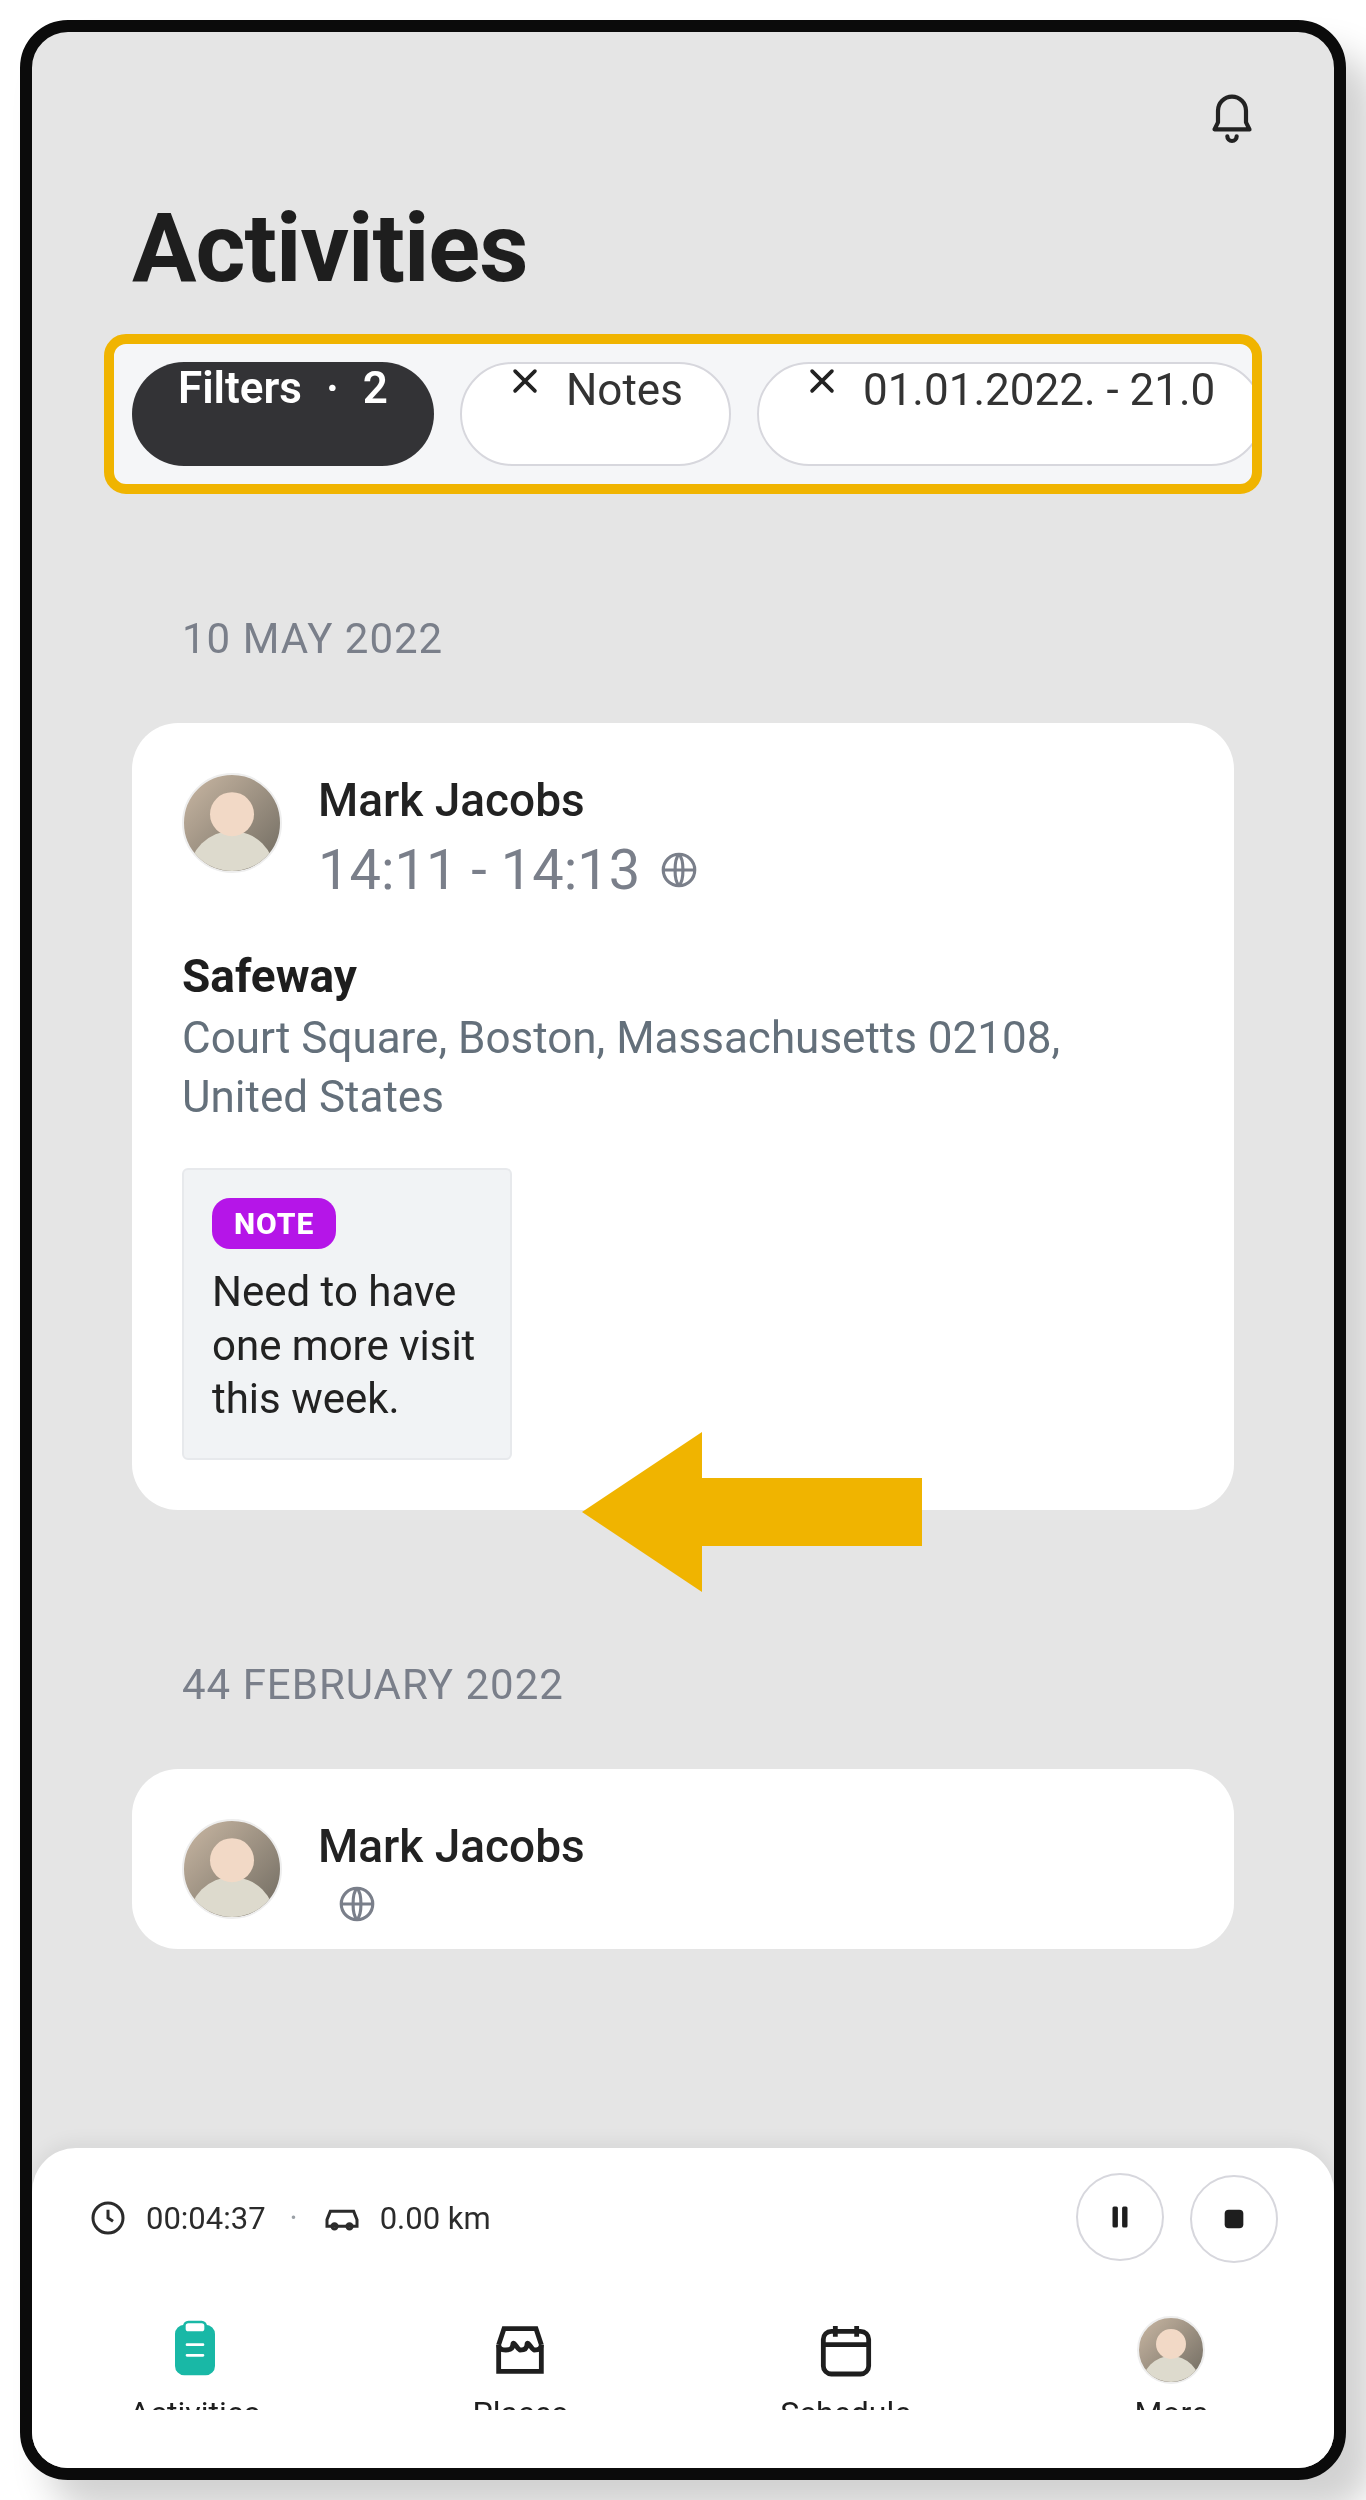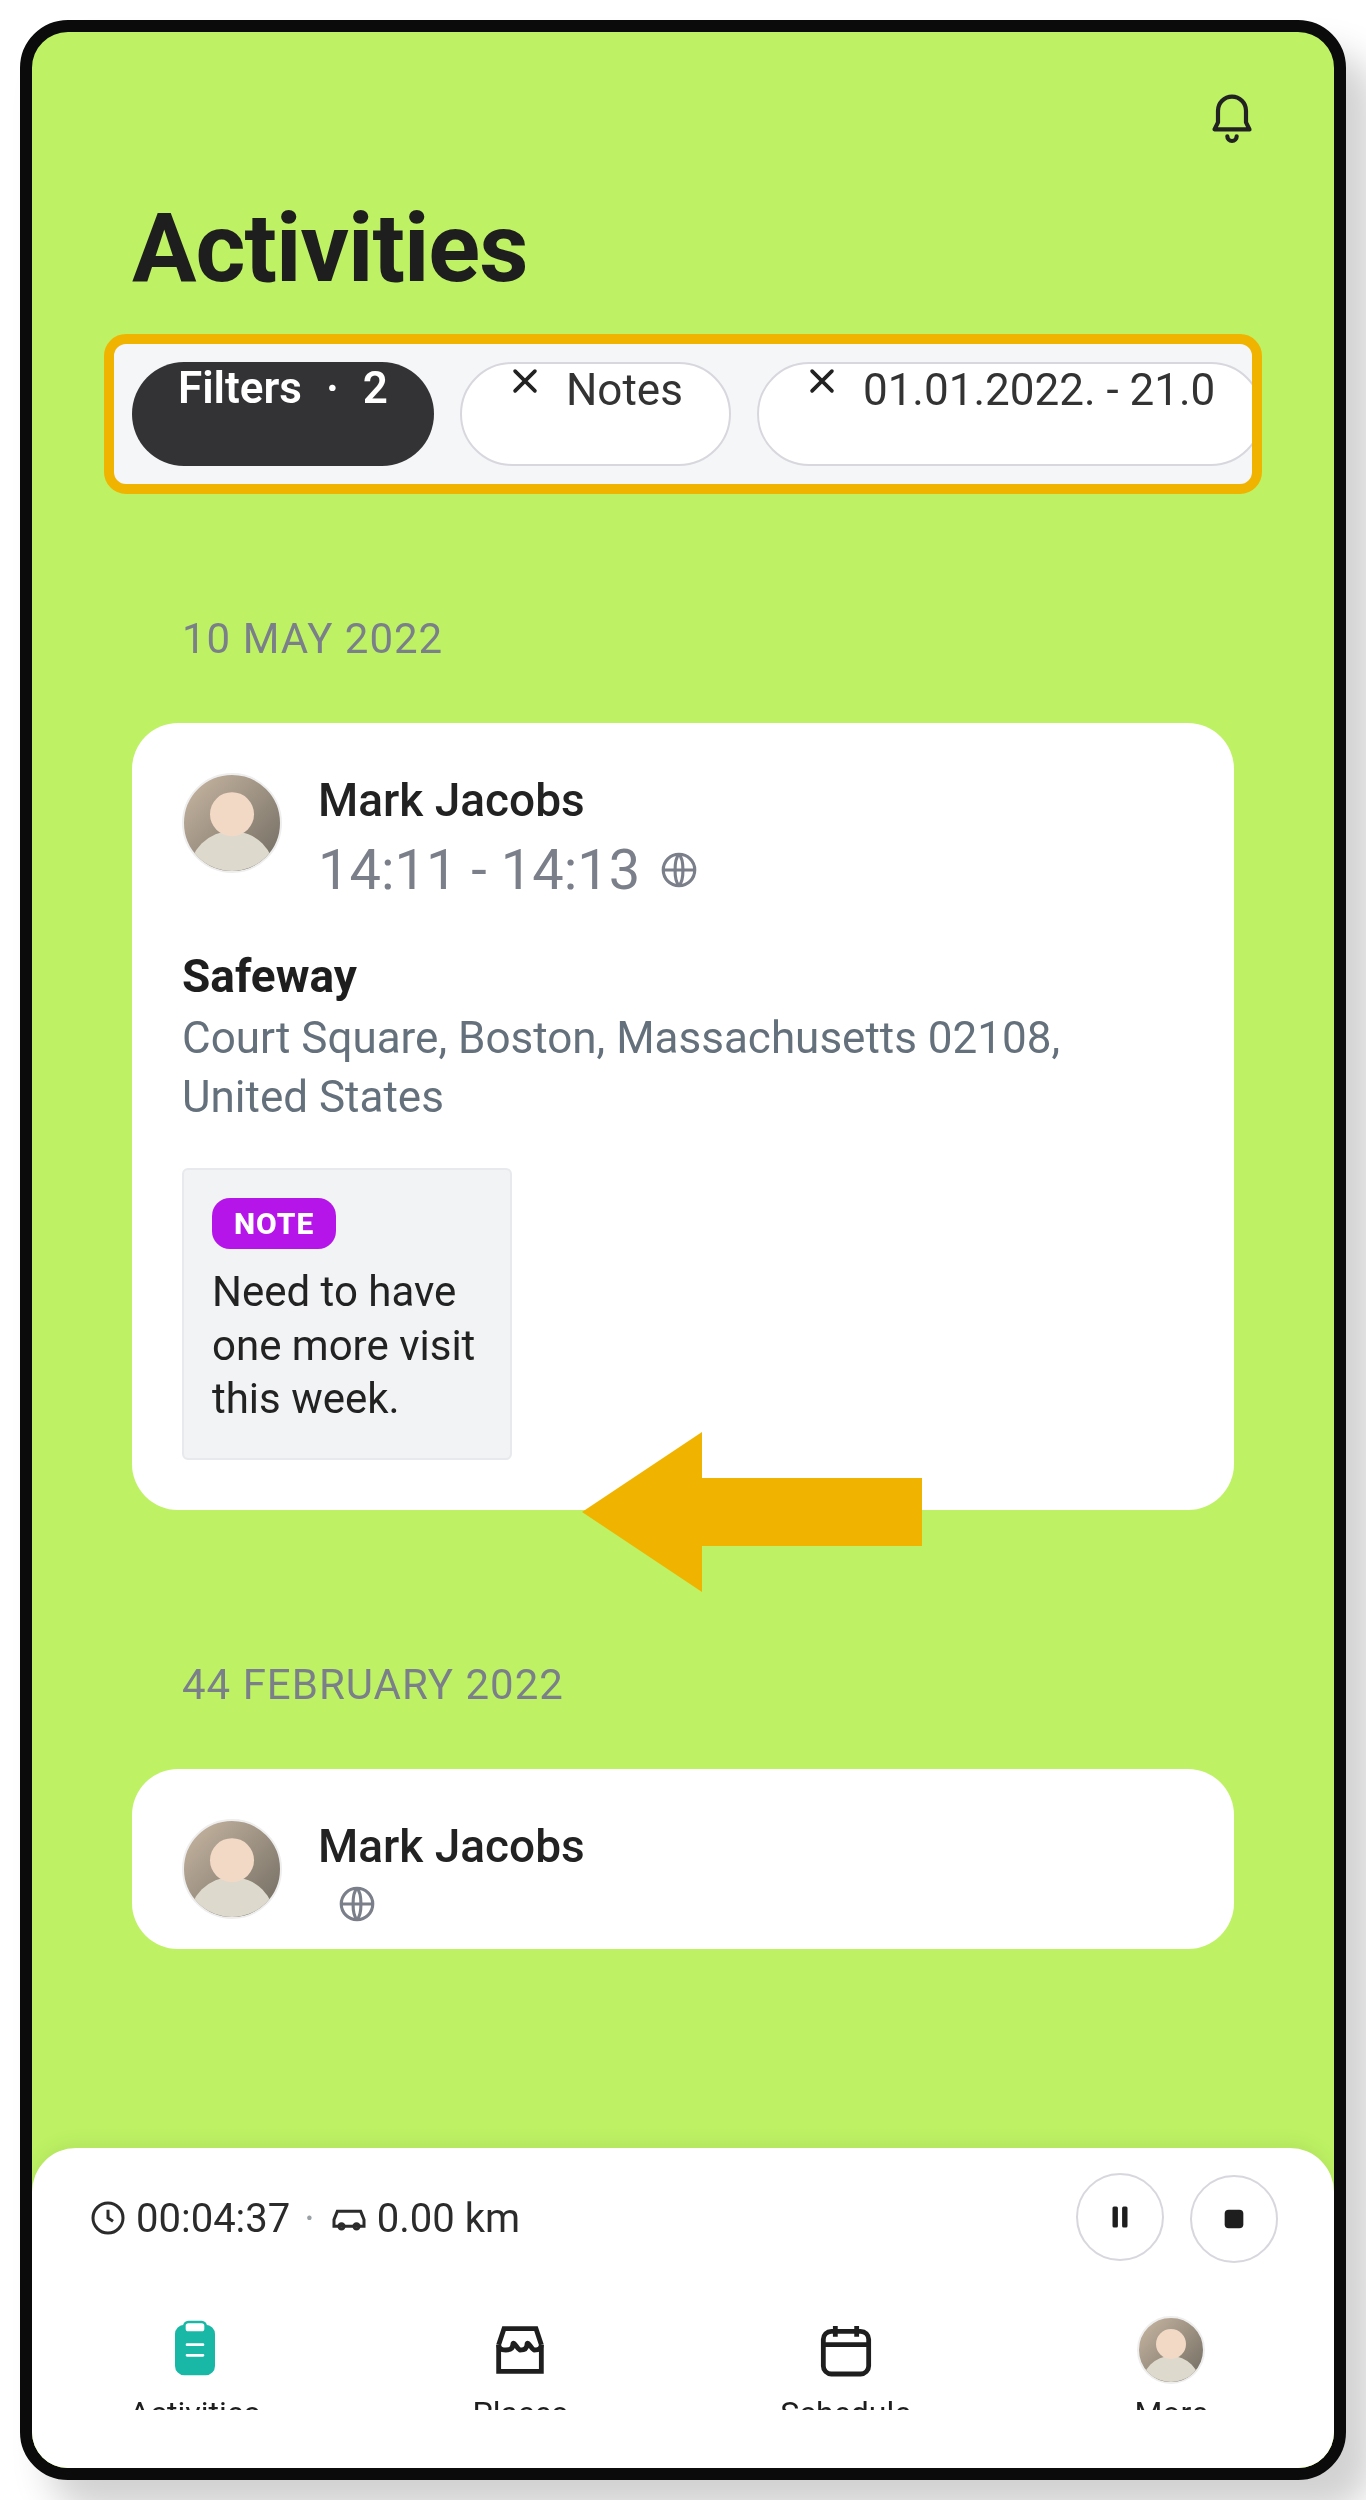--- a/index.html
+++ b/index.html
@@ -1,21 +1,21 @@
 <!DOCTYPE html>
 <html><head>
 <meta charset="utf-8">
 <style>
   * { box-sizing: border-box; margin: 0; padding: 0; }
   html, body { width: 1366px; height: 2500px; background: #ffffff; font-family: -apple-system, BlinkMacSystemFont, "Segoe UI", Roboto, Helvetica, Arial, sans-serif; }
   .device {
     position: absolute;
     left: 20px; top: 20px;
     width: 1326px; height: 2460px;
-    background: #bef264;
+    background: #e5e5e5;
     border: 12px solid #0b0b0b;
     border-radius: 48px;
     box-shadow: 28px 32px 36px rgba(0,0,0,0.18);
     overflow: hidden;
   }
   .header {
     padding: 56px 70px 10px 70px;
     display: flex; justify-content: flex-end;
   }
   .bell {
@@ -133,21 +133,21 @@
     position:absolute;
     left:0; right:0; bottom: 180px;
     height: 140px;
     background:#ffffff;
     border-top-left-radius: 44px;
     border-top-right-radius: 44px;
     display:flex; align-items:center; justify-content:space-between;
     padding: 0 56px;
     box-shadow: 0 -6px 18px rgba(0,0,0,0.06);
   }
-  .status-left { display:flex; align-items:center; gap:8px; color:#2b2b2b; font-size:40px;}
+  .status-left { display:flex; align-items:center; gap:18px; color:#2b2b2b; font-size:31px;}
   .dot { color:#9aa0a6; padding:0 6px;}
   .icon-sm { width:40px; height:40px; display:inline-flex; }
   .round-btn {
     width:88px; height:88px; border-radius:50%;
     border:2px solid #d7d7dd; background:#fff;
     display:inline-flex; align-items:center; justify-content:center;
     margin-left:22px;
   }
   .nav-bar {
     position:absolute; left:0; right:0; bottom:0;

